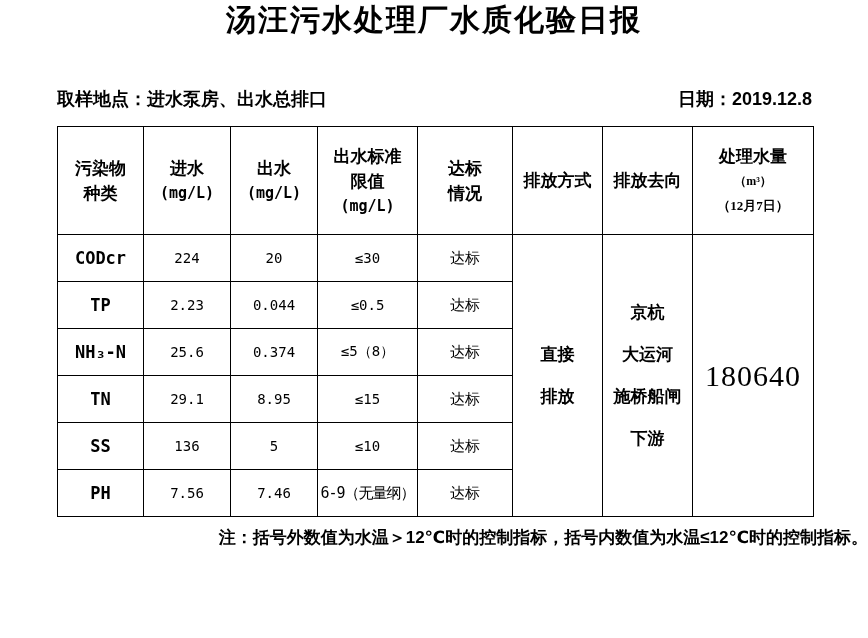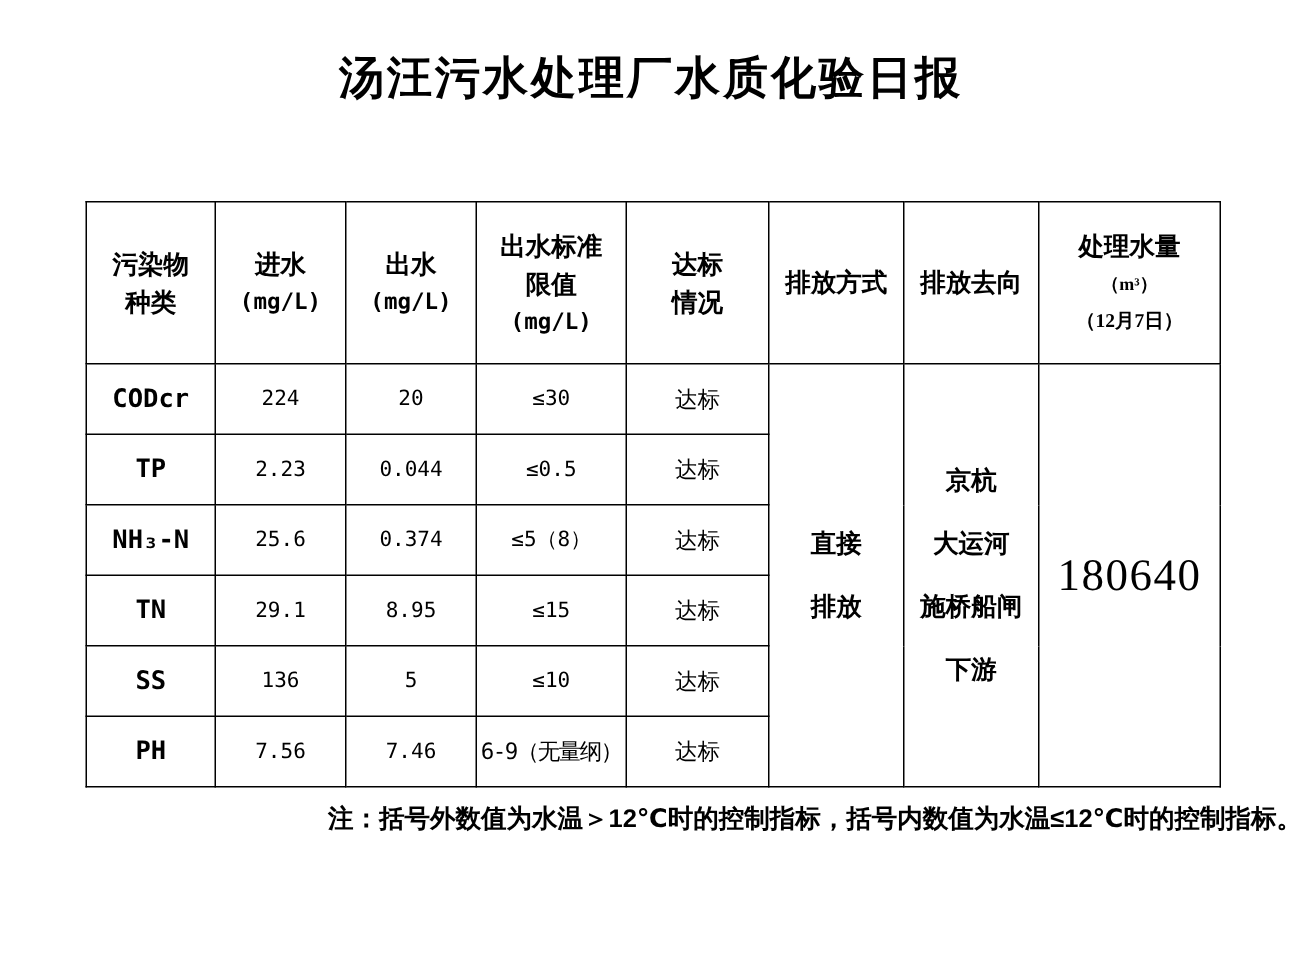--- a/index.html
+++ b/index.html
@@ -5,21 +5,20 @@
   html, body { margin: 0; padding: 0; background: #ffffff; }
   .page {
     position: relative;
     width: 868px;
     height: 638px;
     background: #ffffff;
     color: #000000;
     overflow: hidden;
   }
   .title {
-    padding-top: 32px;
     text-align: center;
     font-family: "Liberation Sans", "DejaVu Sans", sans-serif;
     font-weight: bold;
     font-size: 30px;
     letter-spacing: 2px;
   }
   .subrow {
     display: flex;
     justify-content: space-between;
     align-items: baseline;
@@ -92,20 +91,22 @@
   }
 </style>
 </head>
 <body>
 
 <div class="page">
 
   <div class="title">汤汪污水处理厂水质化验日报</div>
 
   <div class="subrow">
+    <span>取样地点：进水泵房、出水总排口</span>
+    <span>日期：2019.12.8</span>
   </div>
 
   <table class="report">
     <colgroup>
       <col style="width:86px">
         <col style="width:87px">
         <col style="width:87px">
       <col style="width:100px">
         <col style="width:95px">
         <col style="width:90px">

